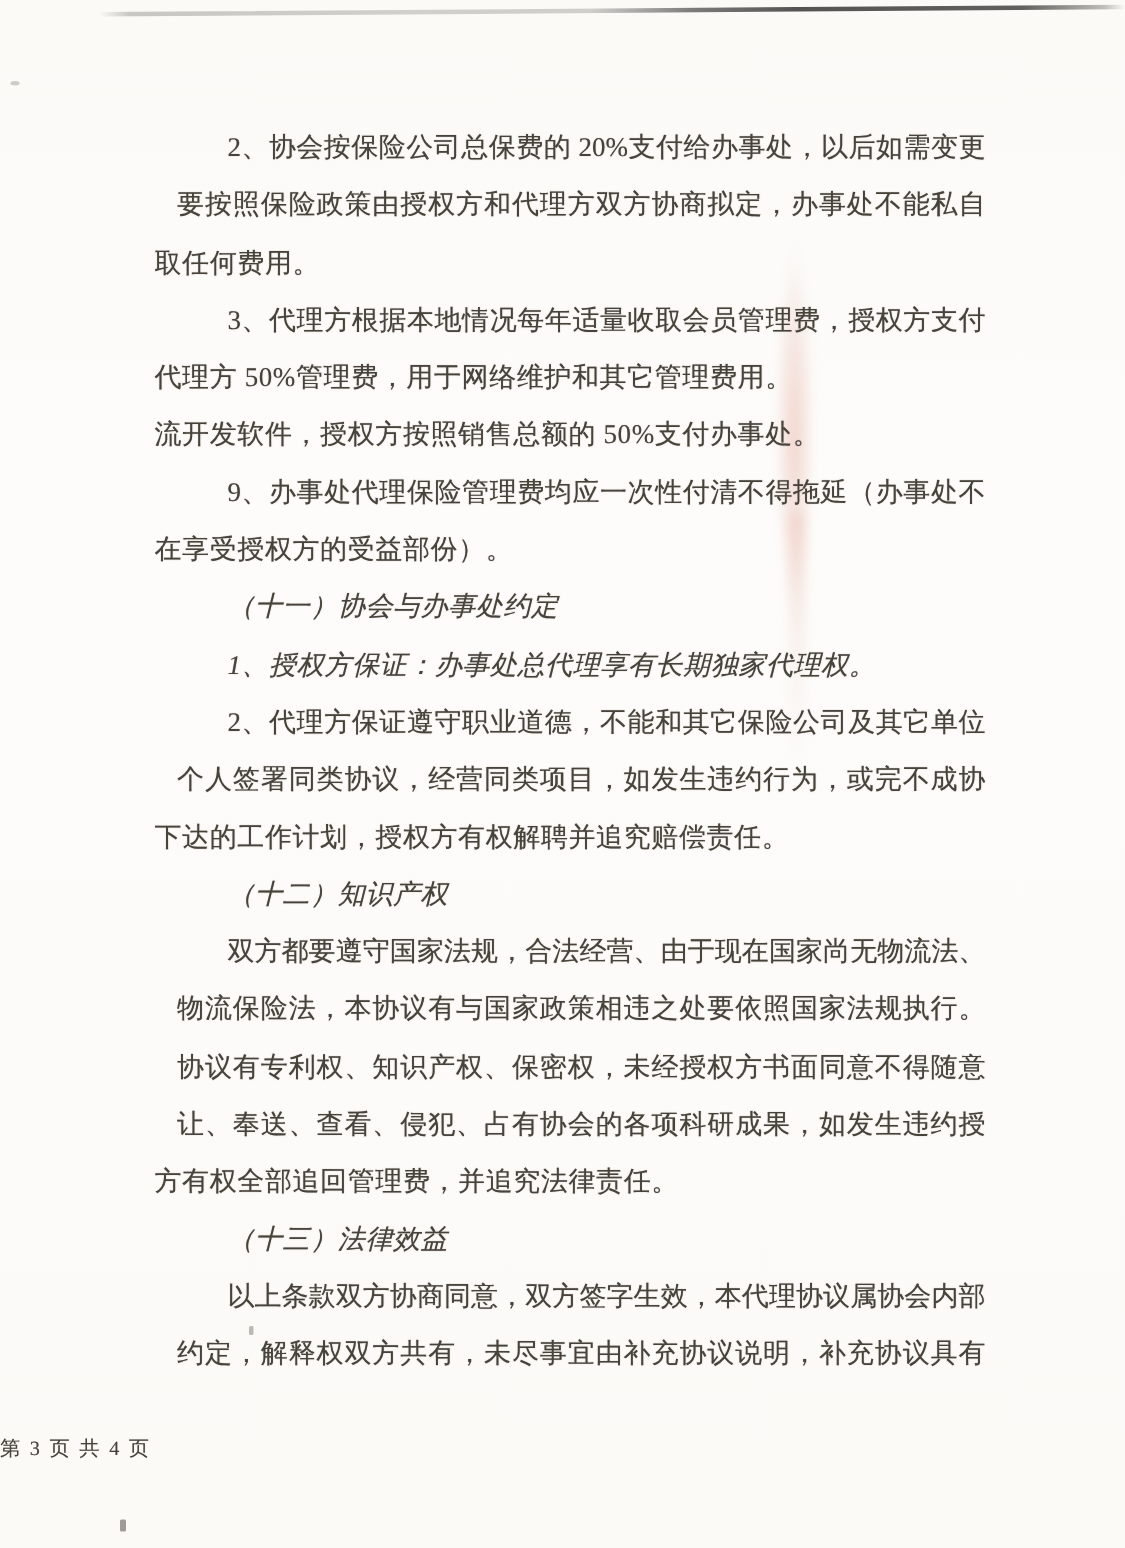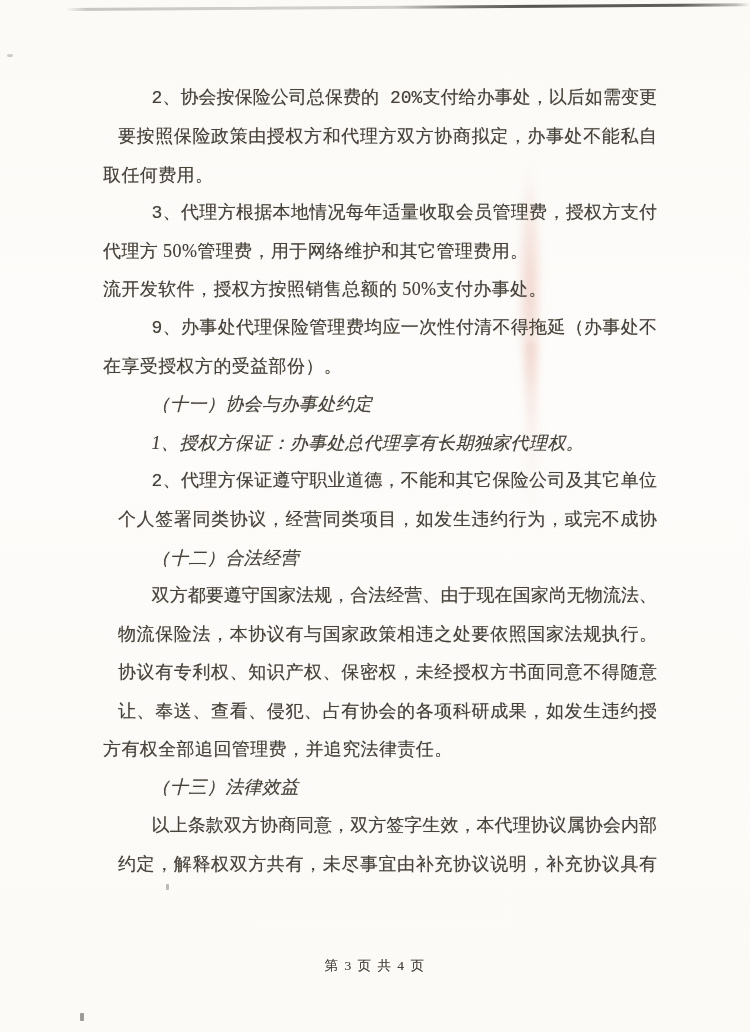--- a/index.html
+++ b/index.html
@@ -80,31 +80,31 @@
   }
   .line {
     height: 38.3px;
     line-height: 38.3px;
     font-size: 18px;
     color: var(--ink);
     text-align: justify;
     overflow: hidden;
     text-shadow: 0 0 0.7px rgba(70,64,56,0.5);
   }
-  .line.first  { text-indent: 2.7em; text-align-last: justify; font-family: Liberation Mono, monospace; }
+  .line.first  { text-indent: 2.7em; text-align-last: justify; }
   .line.mid    { text-align-last: justify; margin-left: 15px; }
   .line.end    { text-align-last: left; letter-spacing: 0.4px; }
   .line.single { text-indent: 2.7em; text-align-last: left; letter-spacing: 0.4px; font-style: italic; }
 
   .footer {
     position: absolute;
     top: 957px;
     left: 0;
     width: 750px;
-    text-align: center;
+    text-align: left;
     font-size: 13.5px;
     color: var(--ink);
     letter-spacing: 1.5px;
     text-shadow: 0 0 0.5px rgba(70,64,56,0.4);
   }
 </style>
 </head>
 <body>
 
 <div class="page">
@@ -120,21 +120,22 @@
       <div class="line end">取任何费用。</div>
       <div class="line first">3、代理方根据本地情况每年适量收取会员管理费，授权方支付</div>
       <div class="line end">代理方 50%管理费，用于网络维护和其它管理费用。</div>
       <div class="line end">流开发软件，授权方按照销售总额的 50%支付办事处。</div>
       <div class="line first">9、办事处代理保险管理费均应一次性付清不得拖延（办事处不</div>
       <div class="line end">在享受授权方的受益部份）。</div>
       <div class="line single">（十一）协会与办事处约定</div>
       <div class="line single">1、授权方保证：办事处总代理享有长期独家代理权。</div>
       <div class="line first">2、代理方保证遵守职业道德，不能和其它保险公司及其它单位和</div>
       <div class="line mid">个人签署同类协议，经营同类项目，如发生违约行为，或完不成协会</div>
-      <div class="line single">（十二）合法经营</div>
+      <div class="line end">下达的工作计划，授权方有权解聘并追究赔偿责任。</div>
+      <div class="line single">（十二）知识产权</div>
       <div class="line first">双方都要遵守国家法规，合法经营、由于现在国家尚无物流法、</div>
       <div class="line mid">物流保险法，本协议有与国家政策相违之处要依照国家法规执行。本</div>
       <div class="line mid">协议有专利权、知识产权、保密权，未经授权方书面同意不得随意转</div>
       <div class="line mid">让、奉送、查看、侵犯、占有协会的各项科研成果，如发生违约授权</div>
       <div class="line end">方有权全部追回管理费，并追究法律责任。</div>
       <div class="line single">（十三）法律效益</div>
       <div class="line first">以上条款双方协商同意，双方签字生效，本代理协议属协会内部</div>
       <div class="line mid">约定，解释权双方共有，未尽事宜由补充协议说明，补充协议具有同</div>
     </div>
 

